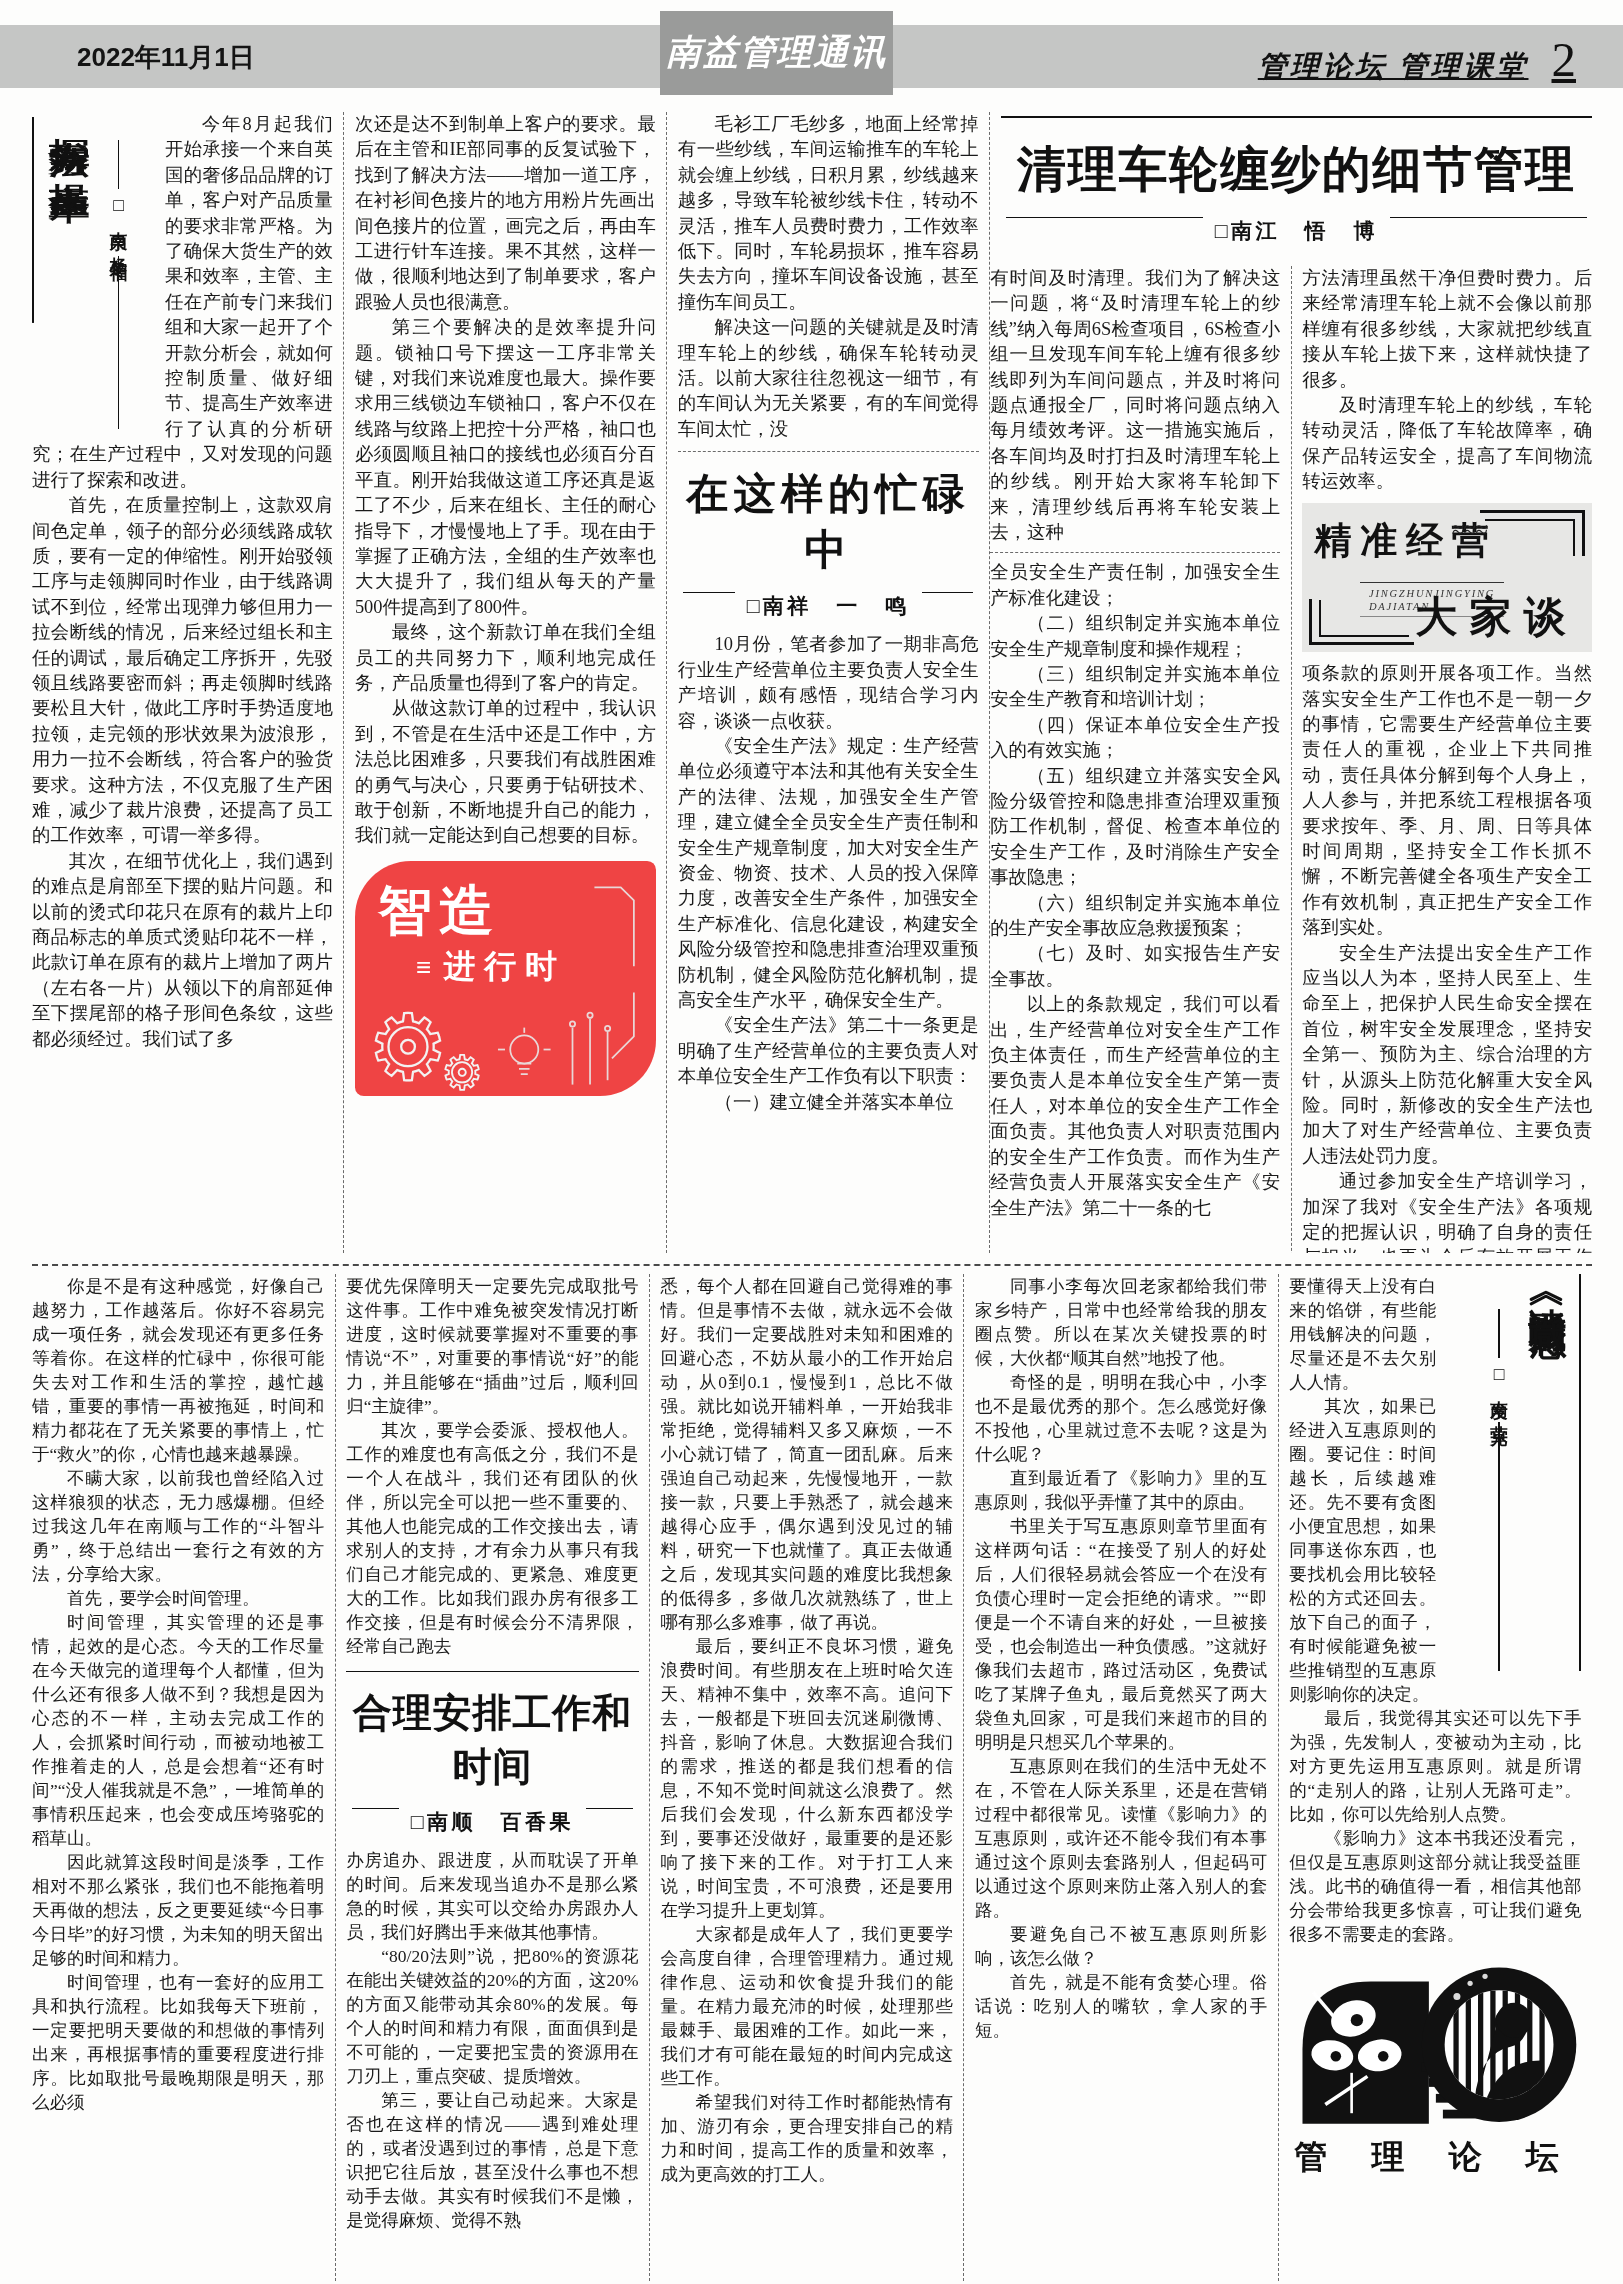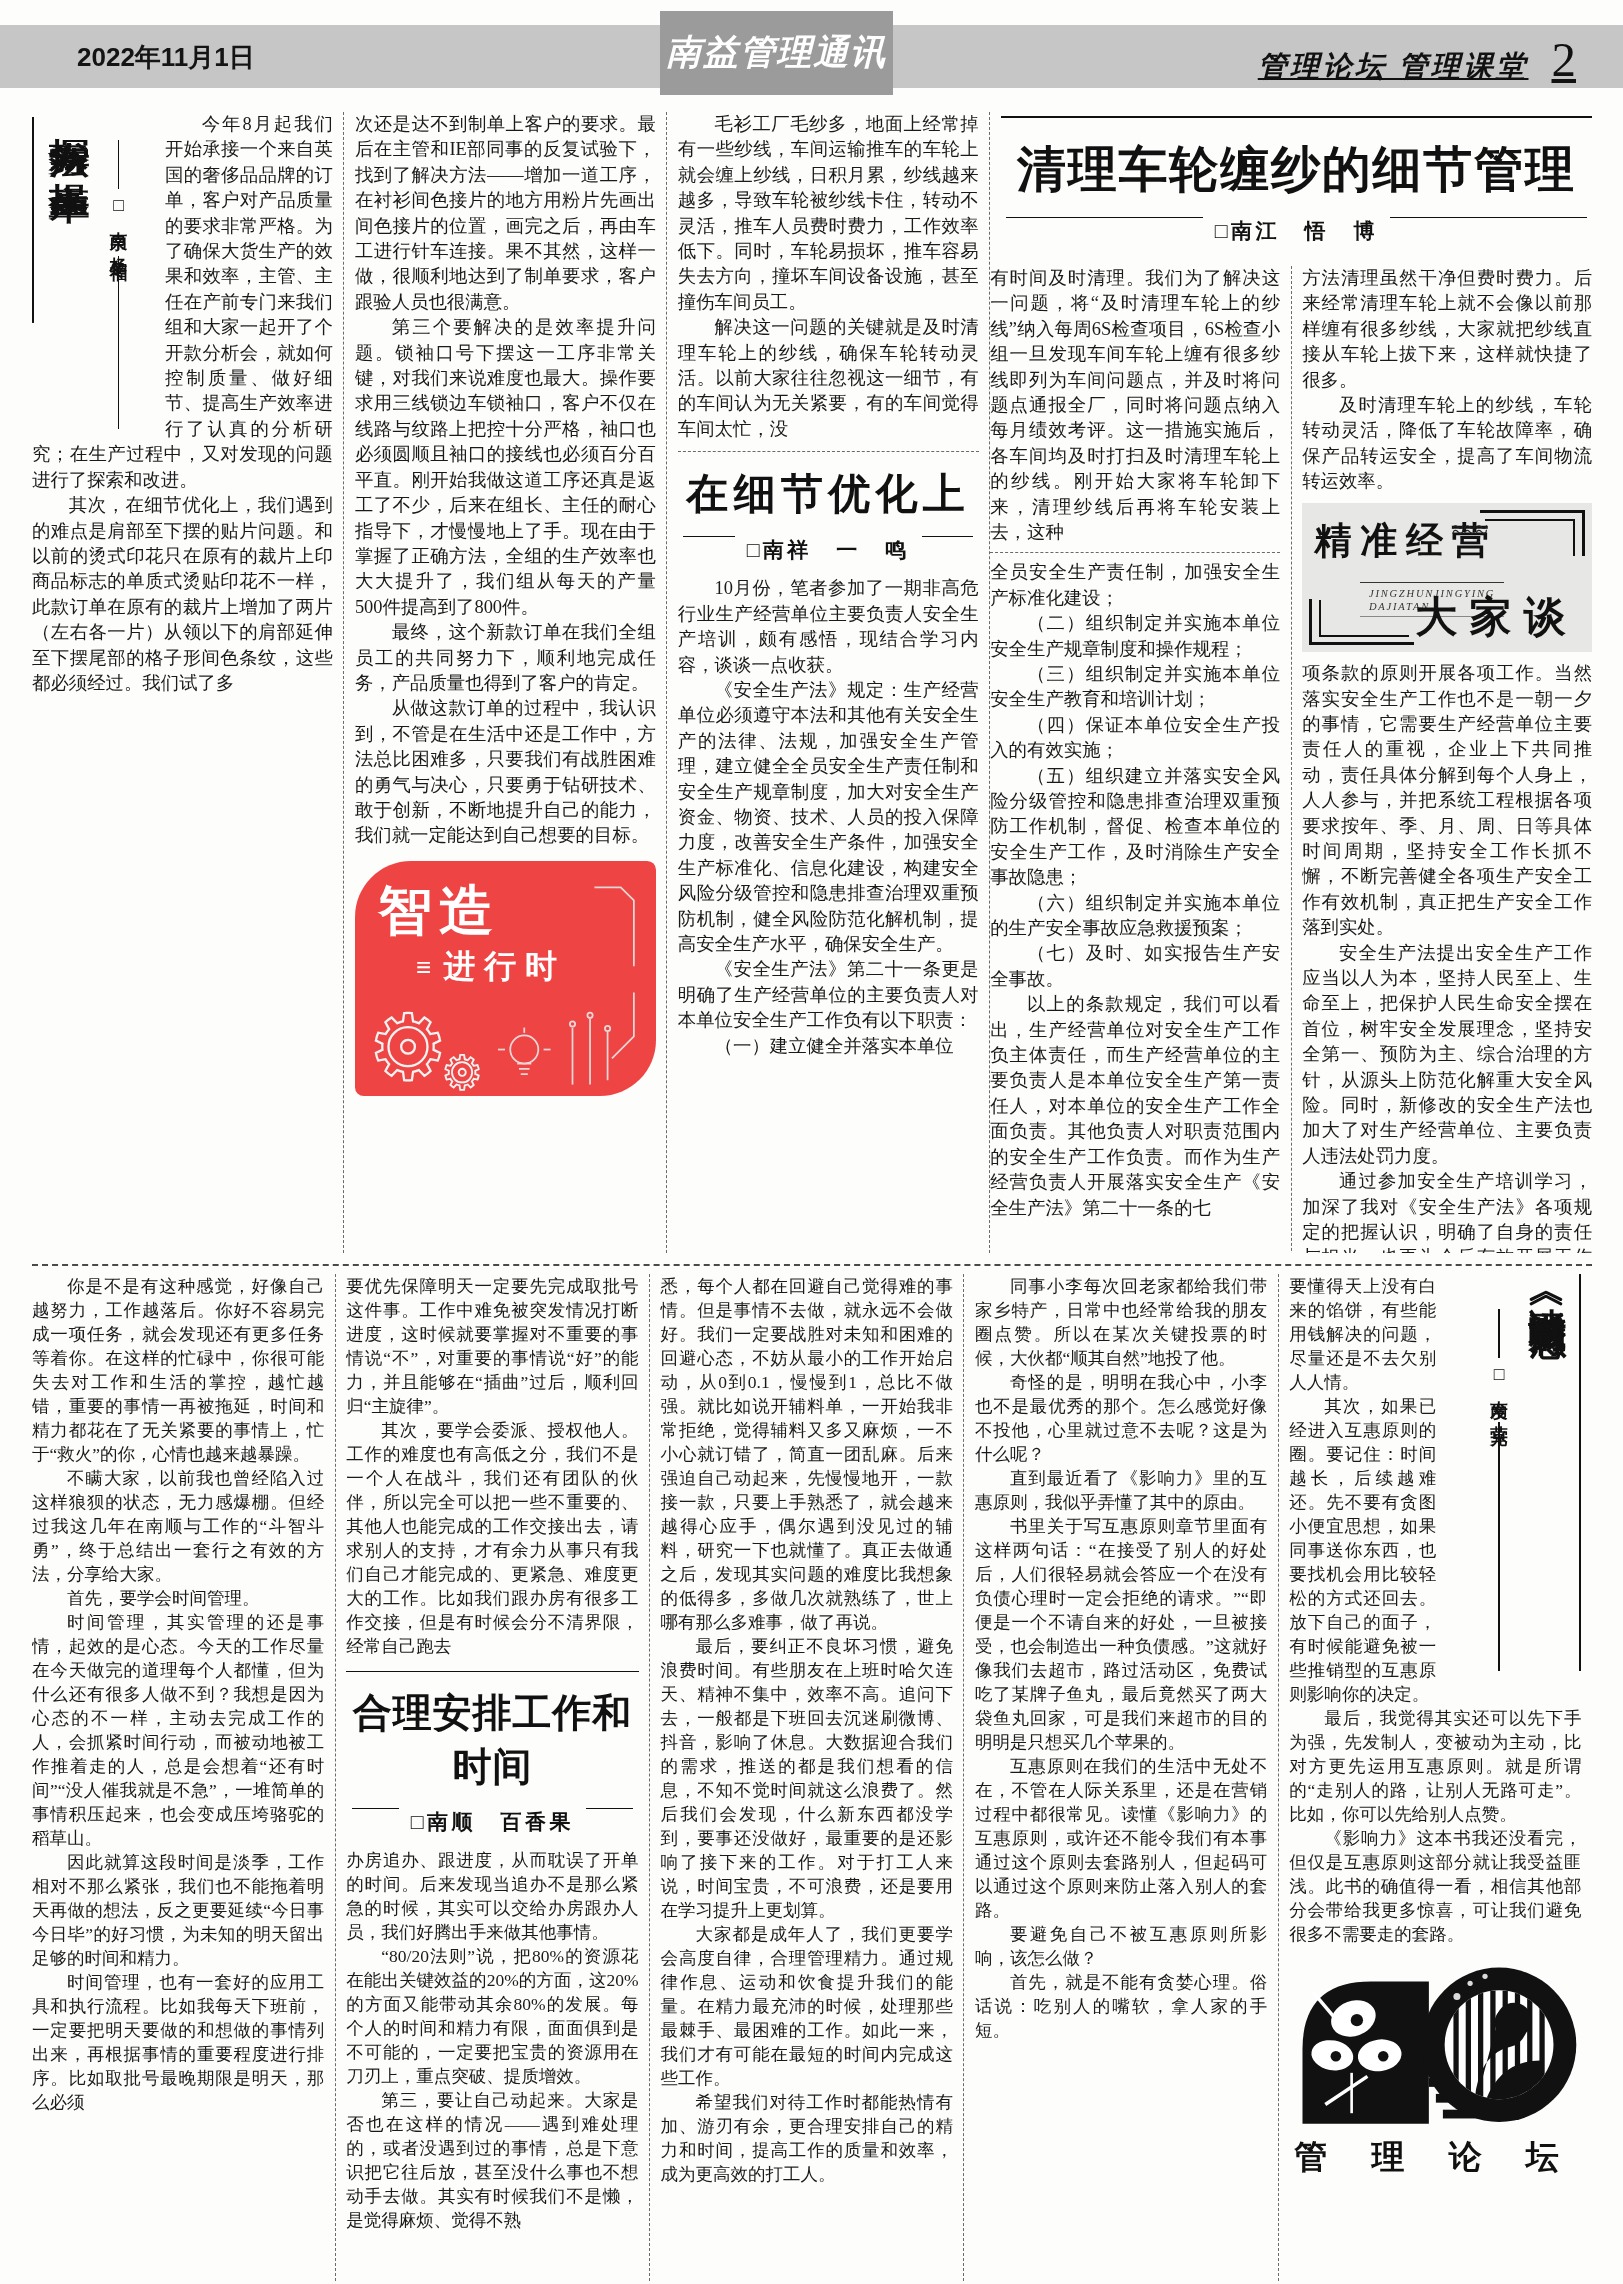--- a/index.html
+++ b/index.html
@@ -120,20 +120,21 @@
         <div class="headline-v">
           <div class="hv-title">探索新方法　提高生产率</div>
           <div class="hv-author">
             <span class="vline"></span>
             <span class="vauthor">□南泉　杨冬福</span>
             <span class="vline grow"></span>
           </div>
         </div>
         <div>
             <p class="para">今年8月起我们开始承接一个来自英国的奢侈品品牌的订单，客户对产品质量的要求非常严格。为了确保大货生产的效果和效率，主管、主任在产前专门来我们组和大家一起开了个开款分析会，就如何控制质量、做好细节、提高生产效率进行了认真的分析研究；在生产过程中，又对发现的问题进行了探索和改进。</p>
+            <p class="para">首先，在质量控制上，这款双肩间色定单，领子的部分必须线路成软质，要有一定的伸缩性。刚开始驳领工序与走领脚同时作业，由于线路调试不到位，经常出现弹力够但用力一拉会断线的情况，后来经过组长和主任的调试，最后确定工序拆开，先驳领且线路要密而斜；再走领脚时线路要松且大针，做此工序时手势适度地拉领，走完领的形状效果为波浪形，用力一拉不会断线，符合客户的验货要求。这种方法，不仅克服了生产困难，减少了裁片浪费，还提高了员工的工作效率，可谓一举多得。</p>
             <p class="para">其次，在细节优化上，我们遇到的难点是肩部至下摆的贴片问题。和以前的烫式印花只在原有的裁片上印商品标志的单质式烫贴印花不一样，此款订单在原有的裁片上增加了两片（左右各一片）从领以下的肩部延伸至下摆尾部的格子形间色条纹，这些都必须经过。我们试了多</p>
           </div>
       </div>
 
       <div class="col">
         <div class="cont">
             <p class="para">次还是达不到制单上客户的要求。最后在主管和IE部同事的反复试验下，找到了解决方法——增加一道工序，在衬衫间色接片的地方用粉片先画出间色接片的位置，画完之后，再由车工进行针车连接。果不其然，这样一做，很顺利地达到了制单要求，客户跟验人员也很满意。</p>
             <p class="para">第三个要解决的是效率提升问题。锁袖口号下摆这一工序非常关键，对我们来说难度也最大。操作要求用三线锁边车锁袖口，客户不仅在线路与纹路上把控十分严格，袖口也必须圆顺且袖口的接线也必须百分百平直。刚开始我做这道工序还真是返工了不少，后来在组长、主任的耐心指导下，才慢慢地上了手。现在由于掌握了正确方法，全组的生产效率也大大提升了，我们组从每天的产量500件提高到了800件。</p>
             <p class="para">最终，这个新款订单在我们全组员工的共同努力下，顺利地完成任务，产品质量也得到了客户的肯定。</p>
             <p class="para">从做这款订单的过程中，我认识到，不管是在生活中还是工作中，方法总比困难多，只要我们有战胜困难的勇气与决心，只要勇于钻研技术、敢于创新，不断地提升自己的能力，我们就一定能达到自己想要的目标。</p>
@@ -165,21 +166,21 @@
           </svg>
         </div>
       </div>
 
       <div class="col">
         <div>
             <p class="para">毛衫工厂毛纱多，地面上经常掉有一些纱线，车间运输推车的车轮上就会缠上纱线，日积月累，纱线越来越多，导致车轮被纱线卡住，转动不灵活，推车人员费时费力，工作效率低下。同时，车轮易损坏，推车容易失去方向，撞坏车间设备设施，甚至撞伤车间员工。</p>
             <p class="para">解决这一问题的关键就是及时清理车轮上的纱线，确保车轮转动灵活。以前大家往往忽视这一细节，有的车间认为无关紧要，有的车间觉得车间太忙，没</p>
           </div>
         <div class="safety-box">
-          <h2>在细节优化上</h2>
+          <h2>在这样的忙碌中</h2>
           <div class="author-line">
             <span class="aline"></span>
             <span class="aname">□南祥　一　鸣</span>
             <span class="aline"></span>
           </div>
           <div>
               <p class="para">10月份，笔者参加了一期非高危行业生产经营单位主要负责人安全生产培训，颇有感悟，现结合学习内容，谈谈一点收获。</p>
               <p class="para">《安全生产法》规定：生产经营单位必须遵守本法和其他有关安全生产的法律、法规，加强安全生产管理，建立健全全员安全生产责任制和安全生产规章制度，加大对安全生产资金、物资、技术、人员的投入保障力度，改善安全生产条件，加强安全生产标准化、信息化建设，构建安全风险分级管控和隐患排查治理双重预防机制，健全风险防范化解机制，提高安全生产水平，确保安全生产。</p>
               <p class="para">《安全生产法》第二十一条更是明确了生产经营单位的主要负责人对本单位安全生产工作负有以下职责：</p>
               <p class="para">（一）建立健全并落实本单位</p>

